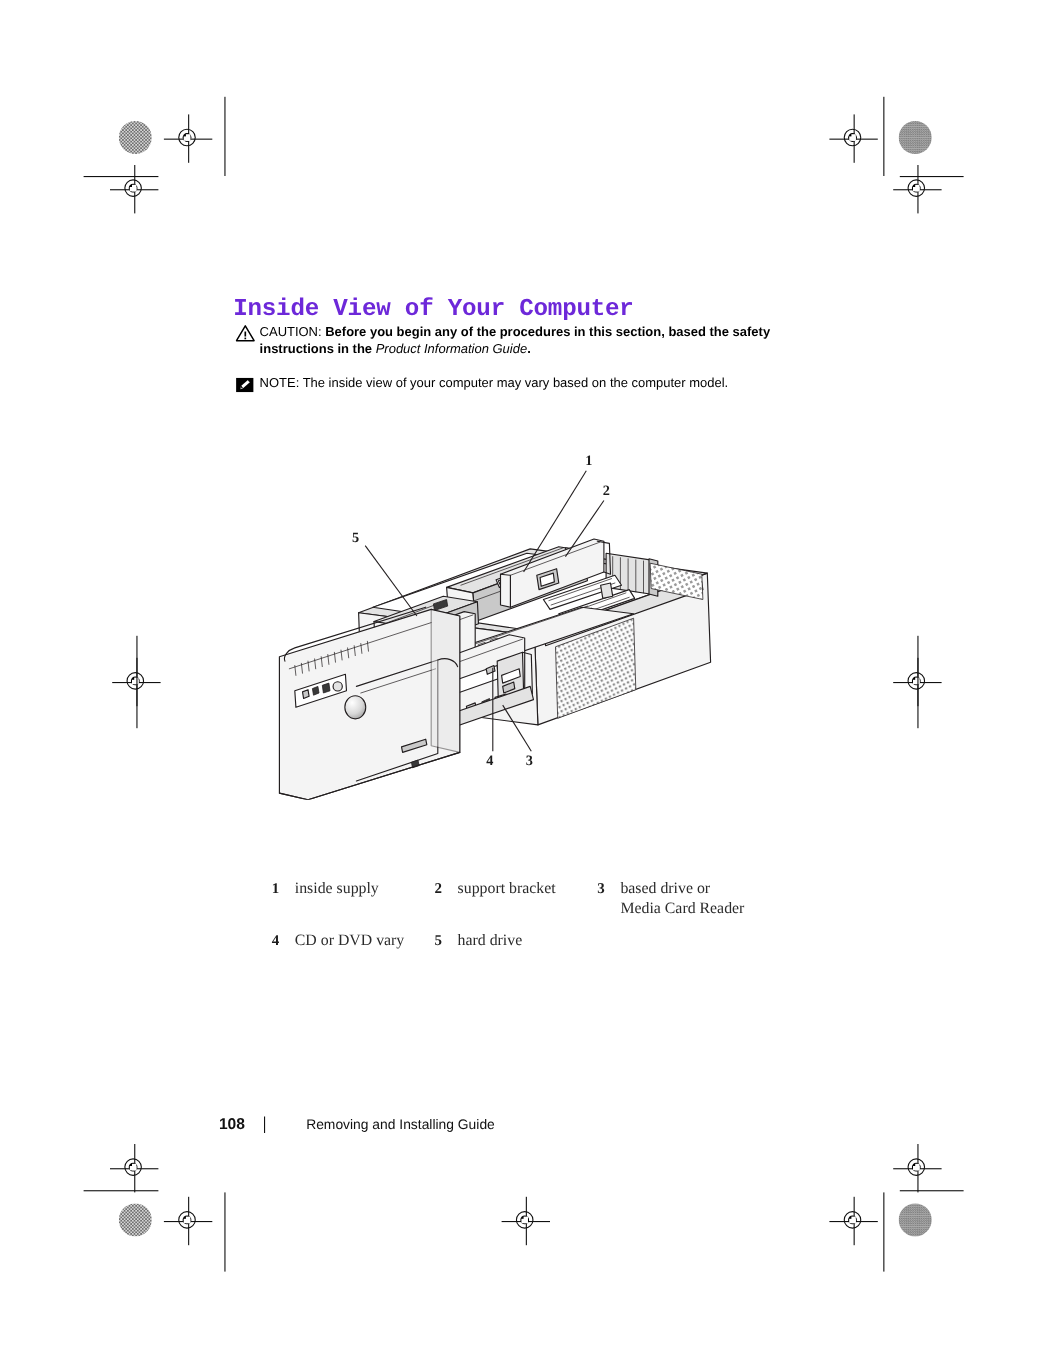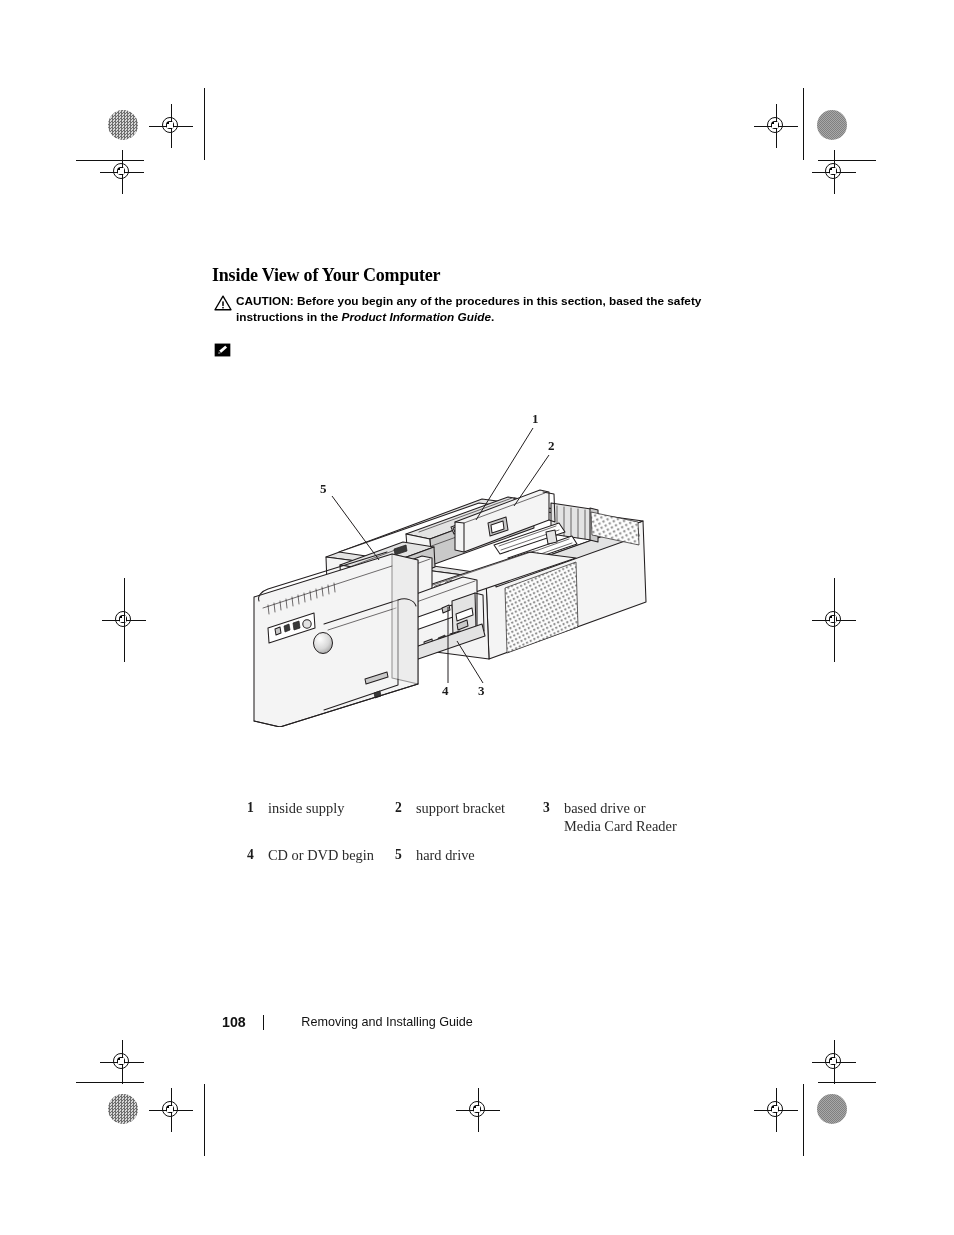--- a/index.html
+++ b/index.html
@@ -91,44 +91,44 @@
   .content {
     position: absolute;
     left: 0; top: 0;
     width: 954px; height: 1235px;
   }
 
   .h1 {
     position: absolute;
     left: 212px;
     top: 253px;
-    font-size: 18px;
+    font-size: 22px;
     font-weight: bold;
     letter-spacing: -0.2px;
-    color: #000000;
-    font-family: Liberation Serif, serif;
+    color: #6d28d9;
+    font-family: Liberation Mono, monospace;
   }
 
   .admon {
     position: absolute;
     display: flex;
     align-items: flex-start;
   }
   .admon-icon {
     flex: 0 0 auto;
     width: 22px;
     position: relative;
   }
   .admon-body {
     font-size: 11.8px;
     line-height: 15.6px;
     color: #000;
   }
-  .admon-body b { font-weight: bold; }
-  .admon-body i { font-style: italic; font-weight: bold; }
+  .admon-body b { font-weight: normal; }
+  .admon-body i { font-style: italic; font-weight: normal; }
 
   .caution { left: 214px; top: 294px; width: 540px; }
   .note    { left: 214px; top: 341px; width: 540px; }
 
   .caution .admon-body { font-weight: bold; }
 
   
   .tri-icon { display:block; width: 18px; height: 16px; margin-top:1px;}
   
   .note-icon { display:block; width: 17px; height: 14px; margin-top:2px;}
@@ -182,21 +182,20 @@
     top: 1014px;
     display: flex;
     align-items: center;
     font-family: "Liberation Sans", sans-serif;
   }
   .folio {
     font-size: 14.2px;
     font-weight: bold;
     color: #111;
     width: 41px;
-    margin-left: 23px;
   }
   .folio-sep {
     width: 1.3px;
     height: 15px;
     background: #111;
     margin-right: 37px;
   }
   .footer-title {
     font-size: 12.6px;
     color: #111;
@@ -336,20 +335,23 @@
 
   <div class="admon note">
     <div class="admon-icon">
       <svg class="note-icon" viewBox="0 0 18 15" xmlns="http://www.w3.org/2000/svg">
         <rect x="0.6" y="0.6" width="16.8" height="13.8" fill="#000"></rect>
         <path d="M4.4 11.6 L5.4 8.4 L12.1 2.6 L14.0 4.8 L7.3 10.7 Z" fill="#ffffff"></path>
         <path d="M4.4 11.6 L5.4 8.4 L6.5 9.6 Z" fill="#000"></path>
         <path d="M12.1 2.6 L14.0 4.8" stroke="#000" stroke-width="0.7" fill="none"></path>
         <path d="M5.4 8.4 L7.3 10.7" stroke="#000" stroke-width="0.7" fill="none"></path>
       </svg>
+    </div>
+    <div class="admon-body">
+      <b>NOTE:</b><span> The inside view of your computer may vary based on the computer model.</span>
     </div>
   </div>
 
   <div class="illus">
     <svg width="430" height="325" viewBox="0 0 430 325" xmlns="http://www.w3.org/2000/svg">
       <defs>
         <style>
           .ln   { fill:none; stroke:#231f20; stroke-width:1.05; stroke-linejoin:round; stroke-linecap:round; }
           .lnT  { fill:none; stroke:#231f20; stroke-width:0.65; stroke-linejoin:round; stroke-linecap:round; }
           .fL   { fill:#f4f4f4; stroke:#231f20; stroke-width:1.05; stroke-linejoin:round; }
@@ -550,21 +552,21 @@
       <div class="legend-cell c3">
         <span class="legend-num">3</span>
         <span class="legend-label" style="white-space:pre-line;">based drive or
 Media Card Reader</span>
       </div>
     </div>
 
     <div class="legend-row">
       <div class="legend-cell c1">
         <span class="legend-num">4</span>
-        <span class="legend-label">CD or DVD begin</span>
+        <span class="legend-label">CD or DVD vary</span>
       </div>
       <div class="legend-cell c2">
         <span class="legend-num">5</span>
         <span class="legend-label">hard drive</span>
       </div>
       <div class="legend-cell c3">
         <span class="legend-num"></span>
         <span class="legend-label"></span>
       </div>
     </div>

